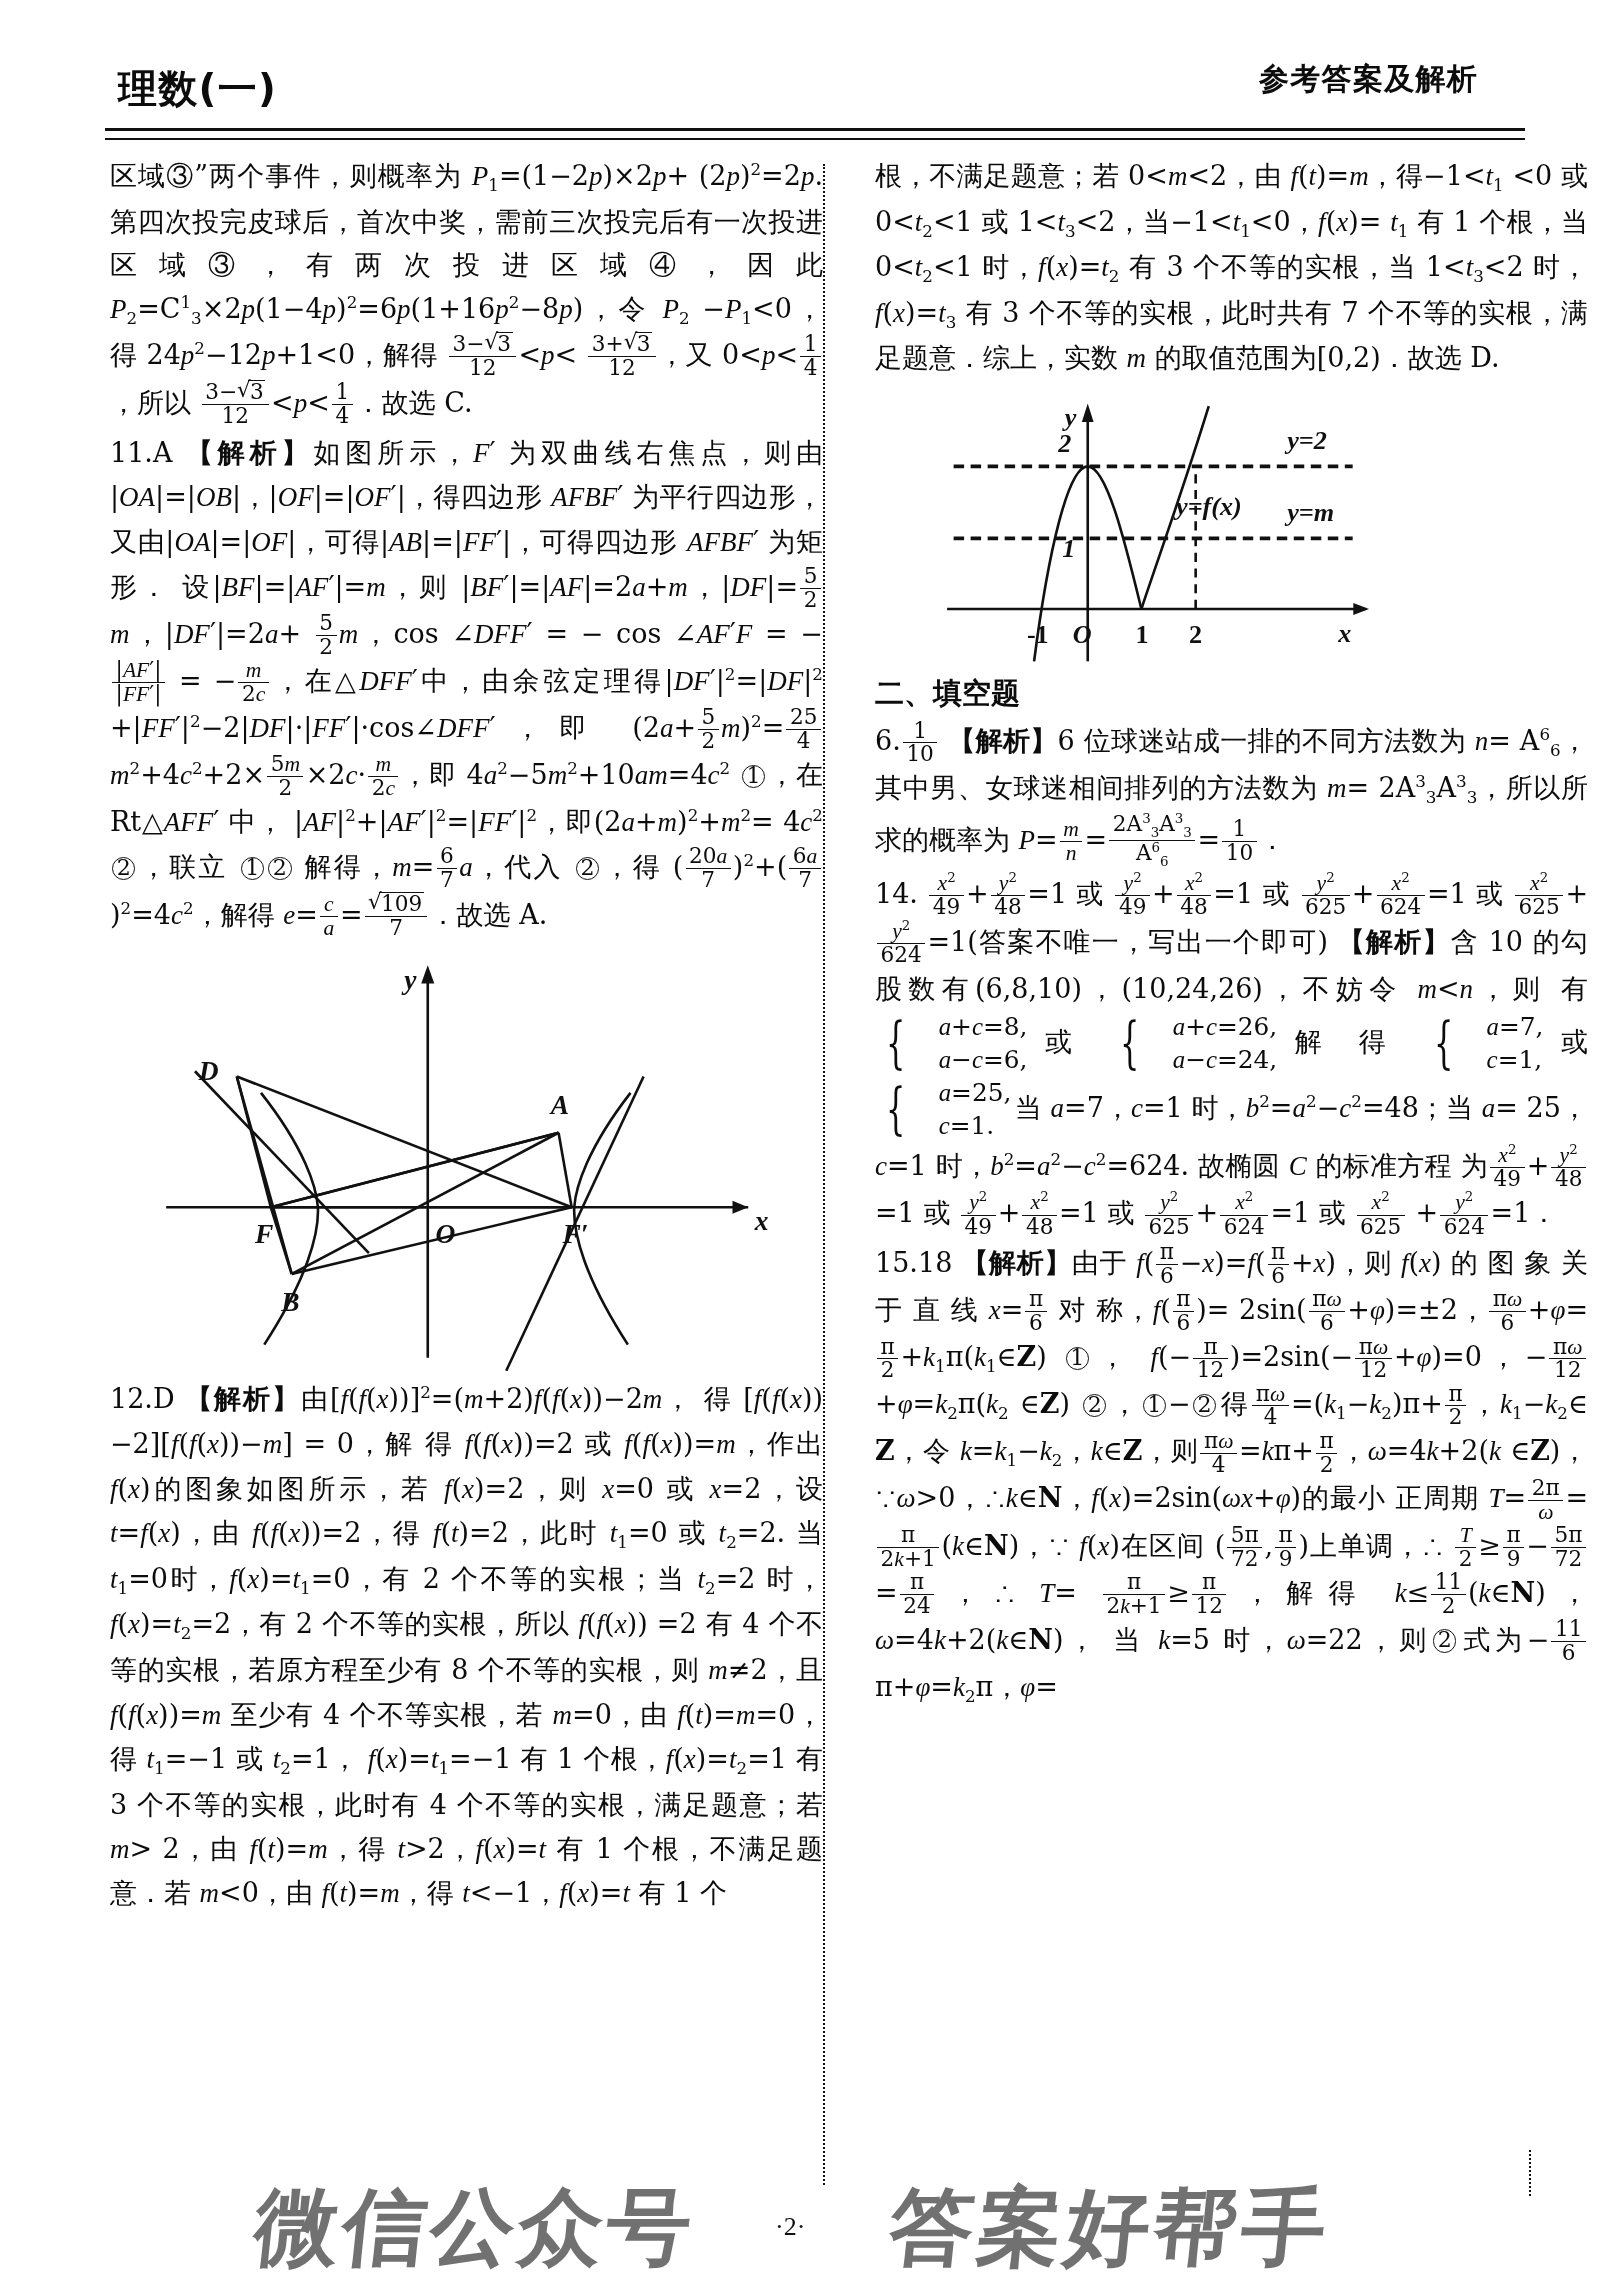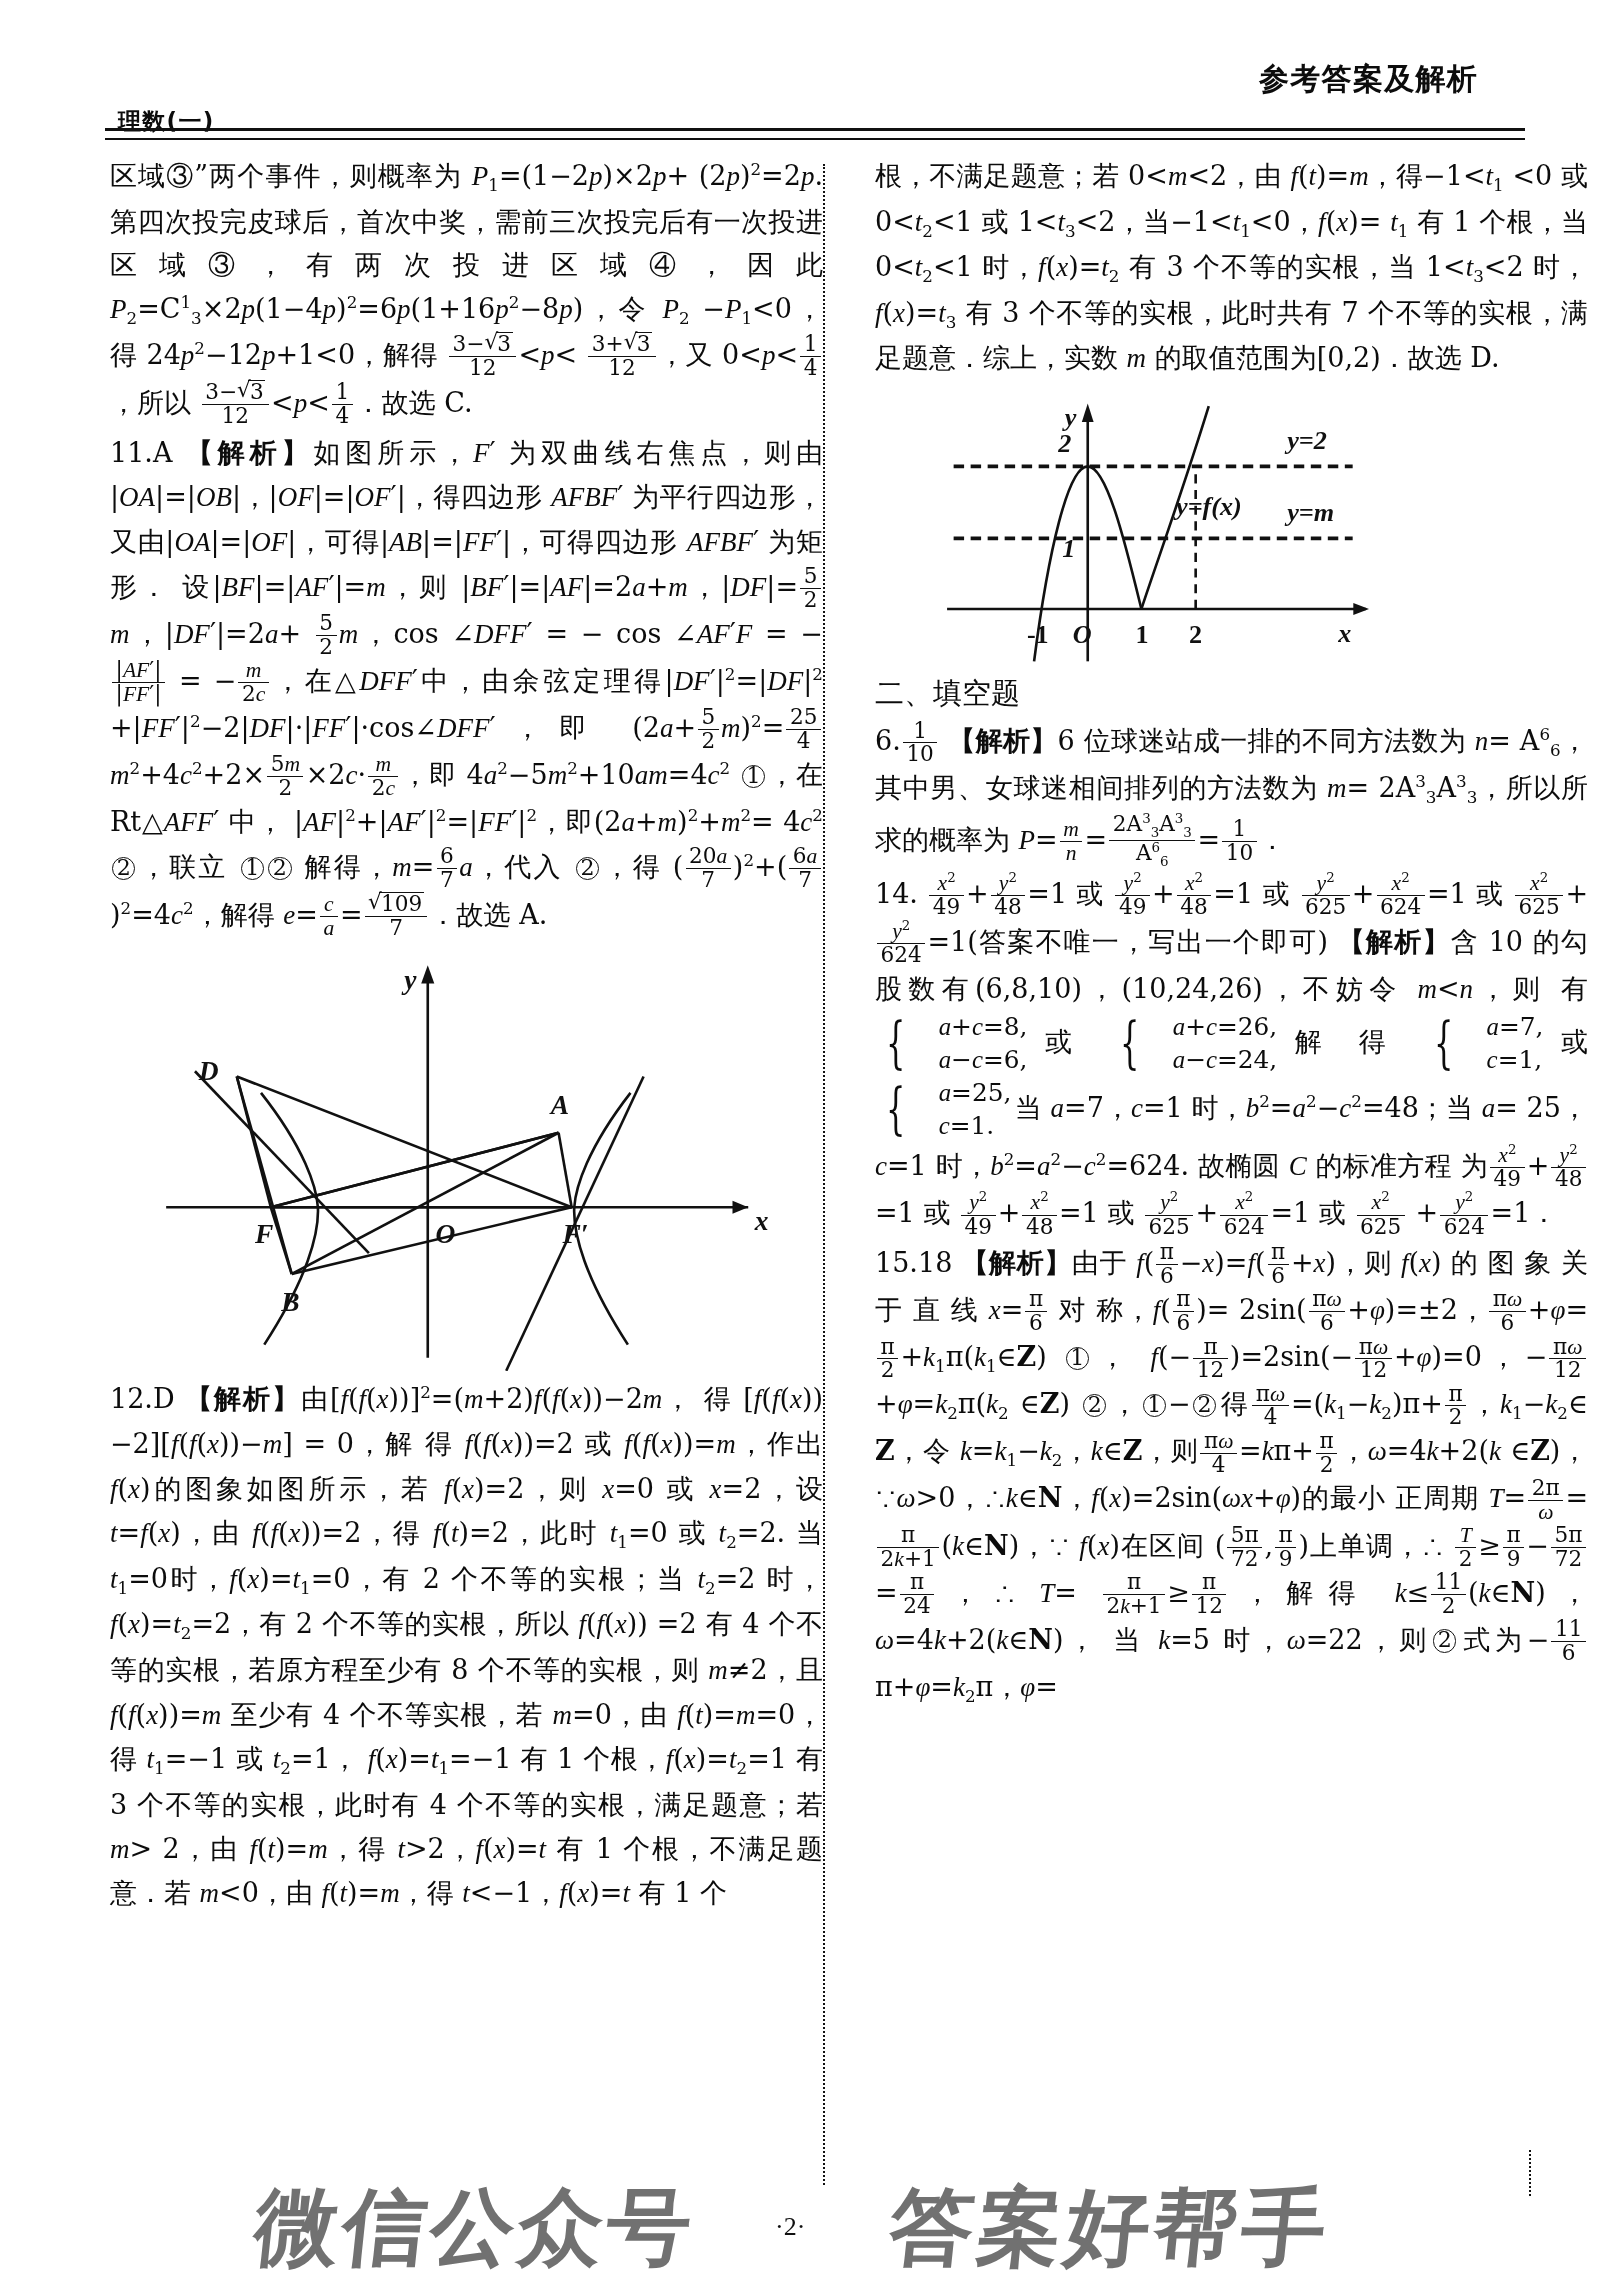--- a/index.html
+++ b/index.html
@@ -4,39 +4,39 @@
 <style>
   html,body{margin:0;padding:0;background:#fff;}
   body{
     width:1623px;height:2295px;position:relative;overflow:hidden;
     font-family:"Liberation Serif","DejaVu Serif",serif;
     color:#0c0c0c;
   }
 
   
   #header{position:absolute;left:0;top:0;width:1623px;height:141px;}
-  #hdr-left{position:absolute;left:118px;top:62px;font-size:23px;font-weight:700;letter-spacing:1.3px;
-            font-family:"DejaVu Sans","Liberation Sans",sans-serif;margin-top:44px;}
+  #hdr-left{position:absolute;left:118px;top:62px;font-size:39px;font-weight:700;letter-spacing:1.3px;
+            font-family:"DejaVu Sans","Liberation Sans",sans-serif;}
   #hdr-center{position:absolute;left:451px;top:19.6px;font-size:63px;font-weight:700;letter-spacing:6.5px;
               font-family:"DejaVu Serif","Liberation Serif",serif;white-space:nowrap;}
   #hdr-right{position:absolute;left:1259px;top:59px;font-size:30px;font-weight:700;letter-spacing:1.3px;
              font-family:"DejaVu Sans","Liberation Sans",sans-serif;white-space:nowrap;}
   #hdr-rule{position:absolute;left:105px;top:128px;width:1420px;height:6.5px;
             border-top:3.3px solid #111;border-bottom:2px solid #111;}
 
   
   #divider{position:absolute;left:823px;top:164px;width:0;height:2021px;
            border-left:2.6px dotted #111;}
   .col{position:absolute;top:154px;width:713px;}
   #col-left{left:110px;}
   #col-right{left:875px;}
 
   .blk{font-size:27px;line-height:1.62;text-align:justify;text-justify:inter-character;
        margin-bottom:2.6px;font-family:"DejaVu Serif","Liberation Serif",serif;}
-  .sec-title{font-size:29px;font-weight:400;margin:6.5px 0 5.2px 0;
+  .sec-title{font-size:29px;font-weight:700;margin:6.5px 0 5.2px 0;
              font-family:"DejaVu Sans","Liberation Sans",sans-serif;}
   .jiexi{font-weight:700;font-family:"DejaVu Sans","Liberation Sans",sans-serif;}
   i.v{font-style:italic;font-family:"Liberation Serif","DejaVu Serif",serif;}
   sub{font-size:.62em;}
   sup{font-size:.62em;}
 
   
   .fr{display:inline-block;vertical-align:-0.52em;text-align:center;
       font-size:.80em;line-height:1.06;margin:0 .10em;}
   .fr .n{display:block;border-bottom:1.3px solid #111;padding:0 .16em;}

